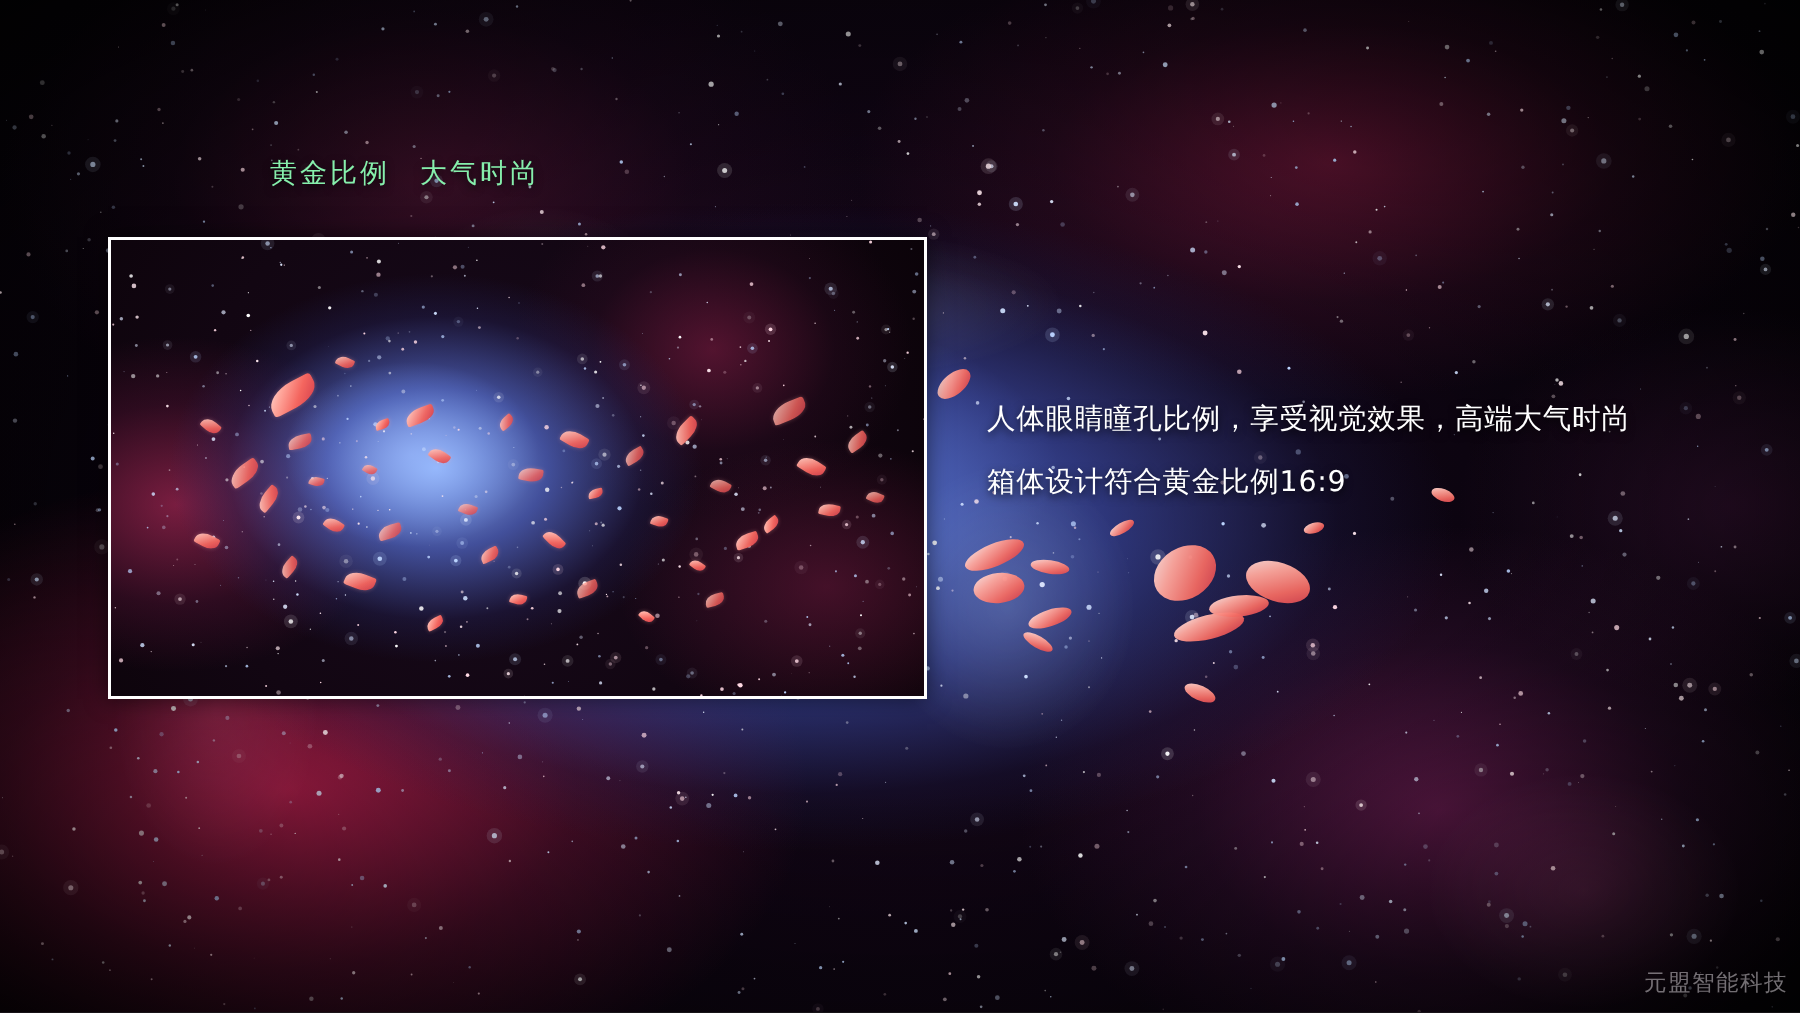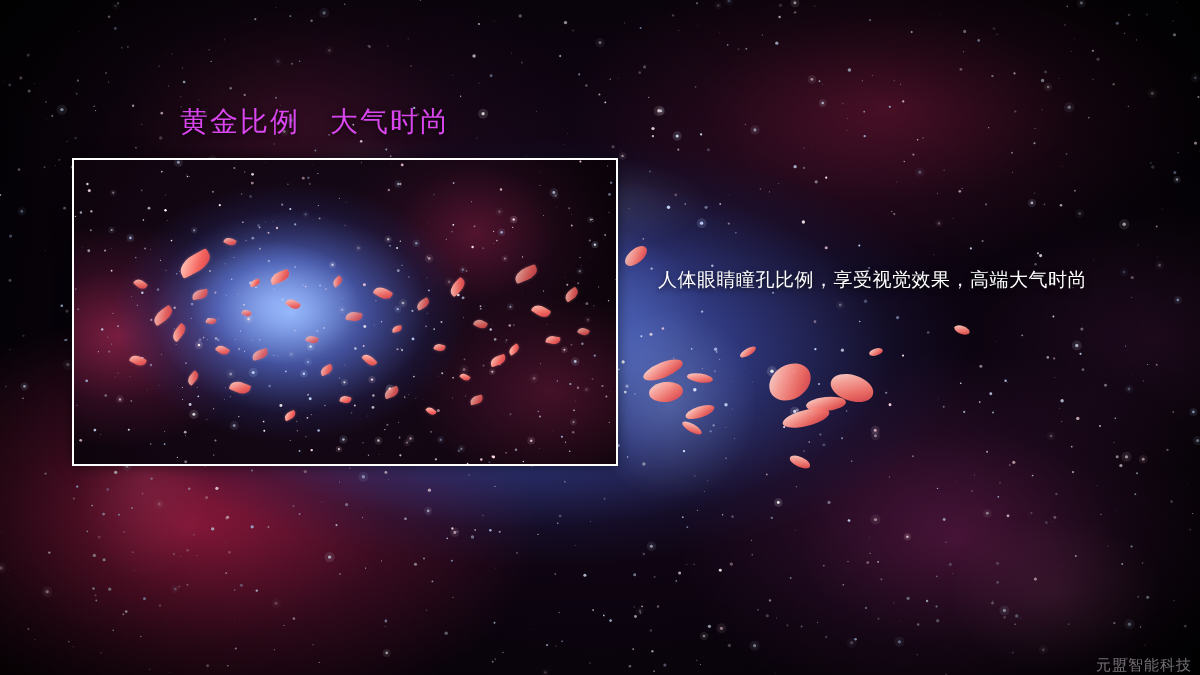--- a/index.html
+++ b/index.html
@@ -49,30 +49,30 @@
       radial-gradient(ellipse 30% 44% at 74% 24%, rgba(135,30,70,0.55) 0%, rgba(60,15,40,0.25) 50%, rgba(0,0,0,0) 82%),
       radial-gradient(ellipse 32% 40% at 88% 76%, rgba(120,28,66,0.50) 0%, rgba(0,0,0,0) 80%),
       radial-gradient(circle at 45% 50%, #180a1c 0%, #120612 58%, #0b0309 100%);
   }
   .petal{position:absolute;border-radius:60% 8% 55% 12%/70% 16% 62% 10%;
     background:linear-gradient(135deg,#ffe2de 0%,#ffa79c 28%,#f4665f 62%,#d13a4a 100%);
     box-shadow:0 0 3px rgba(255,170,170,.35);}
   
   #title{
     position:absolute;left:180px;top:103px;
-    color:#d946ef;font-size:28px;letter-spacing:2px;white-space:pre;
+    color:#86efac;font-size:18px;letter-spacing:2px;white-space:pre;
     text-shadow:0 2px 6px rgba(0,0,0,.75);
   }
   #body-text{position:absolute;left:658px;top:258px;width:500px;}
   .body-line{
     color:#ffffff;font-size:19px;line-height:42px;white-space:nowrap;
     letter-spacing:.5px;text-shadow:0 2px 6px rgba(0,0,0,.8);
   }
   #watermark{
-    position:absolute;right:8px;bottom:0;
+    position:absolute;right:8px;bottom:10px;
     color:rgba(205,200,205,.55);font-size:15px;letter-spacing:1px;
   }
 </style>
 </head>
 <body>
 
 <div id="slide">
 
   <div class="bg-layer" id="bg-base"></div>
   <div class="bg-layer" id="bg-wisps"></div>
@@ -1658,16 +1658,17 @@
         <div class="petal" style="left: 56px; top: 196px; width: 16px; height: 9px; transform: rotate(28deg); opacity: 0.95;"></div>
         <div class="petal" style="left: 490px; top: 130px; width: 15px; height: 9px; transform: rotate(-34deg); opacity: 0.85;"></div>
         <div class="petal" style="left: 504px; top: 168px; width: 11px; height: 7px; transform: rotate(24deg); opacity: 0.83;"></div>
         <div class="petal" style="left: 176px; top: 120px; width: 10px; height: 6px; transform: rotate(-18deg); opacity: 0.99;"></div>
         <div class="petal" style="left: 142px; top: 186px; width: 13px; height: 8px; transform: rotate(34deg); opacity: 0.95;"></div>
       </div>
   </div>
 
   <div id="body-text">
     <div class="body-line">人体眼睛瞳孔比例，享受视觉效果，高端大气时尚</div>
+    <div class="body-line">箱体设计符合黄金比例16:9</div>
   </div>
 
   <div id="watermark">元盟智能科技</div>
 </div>
 
 </body></html>

